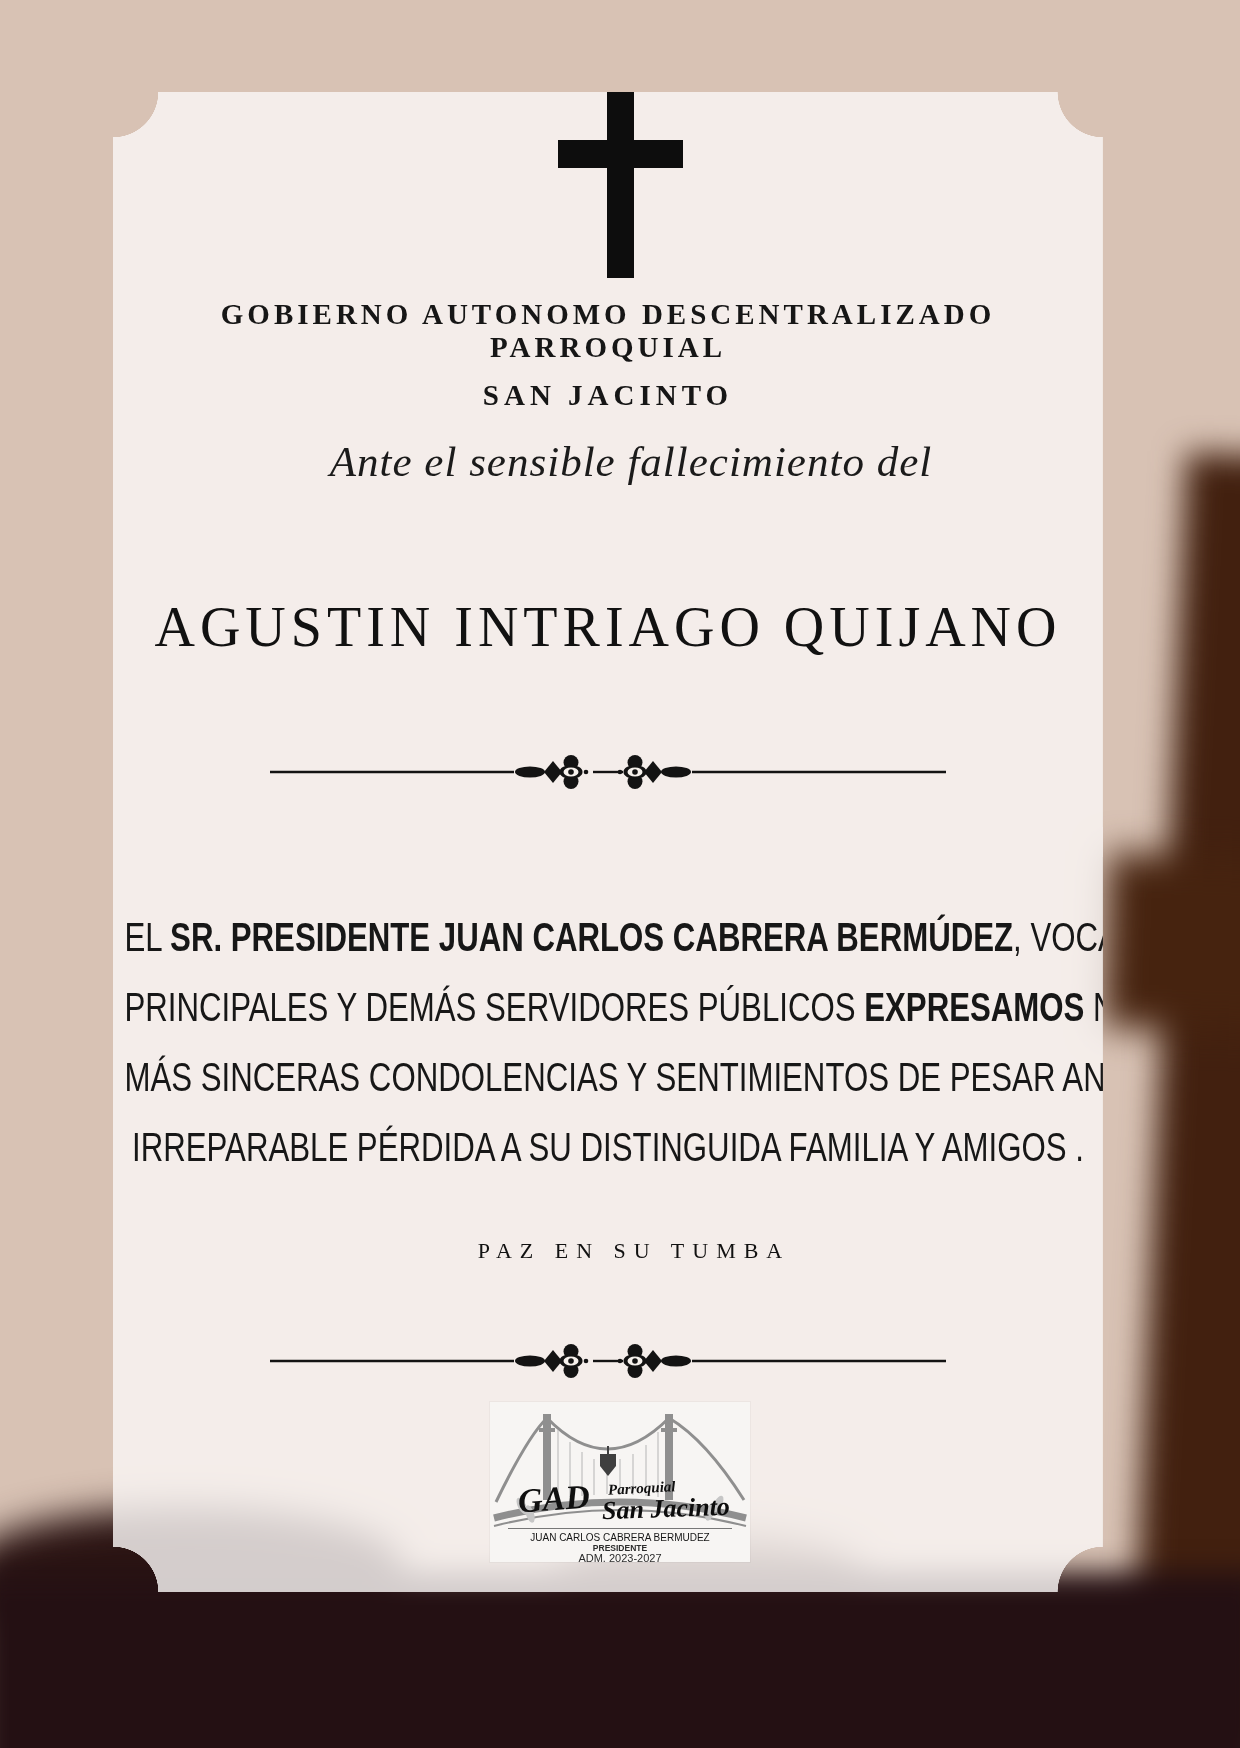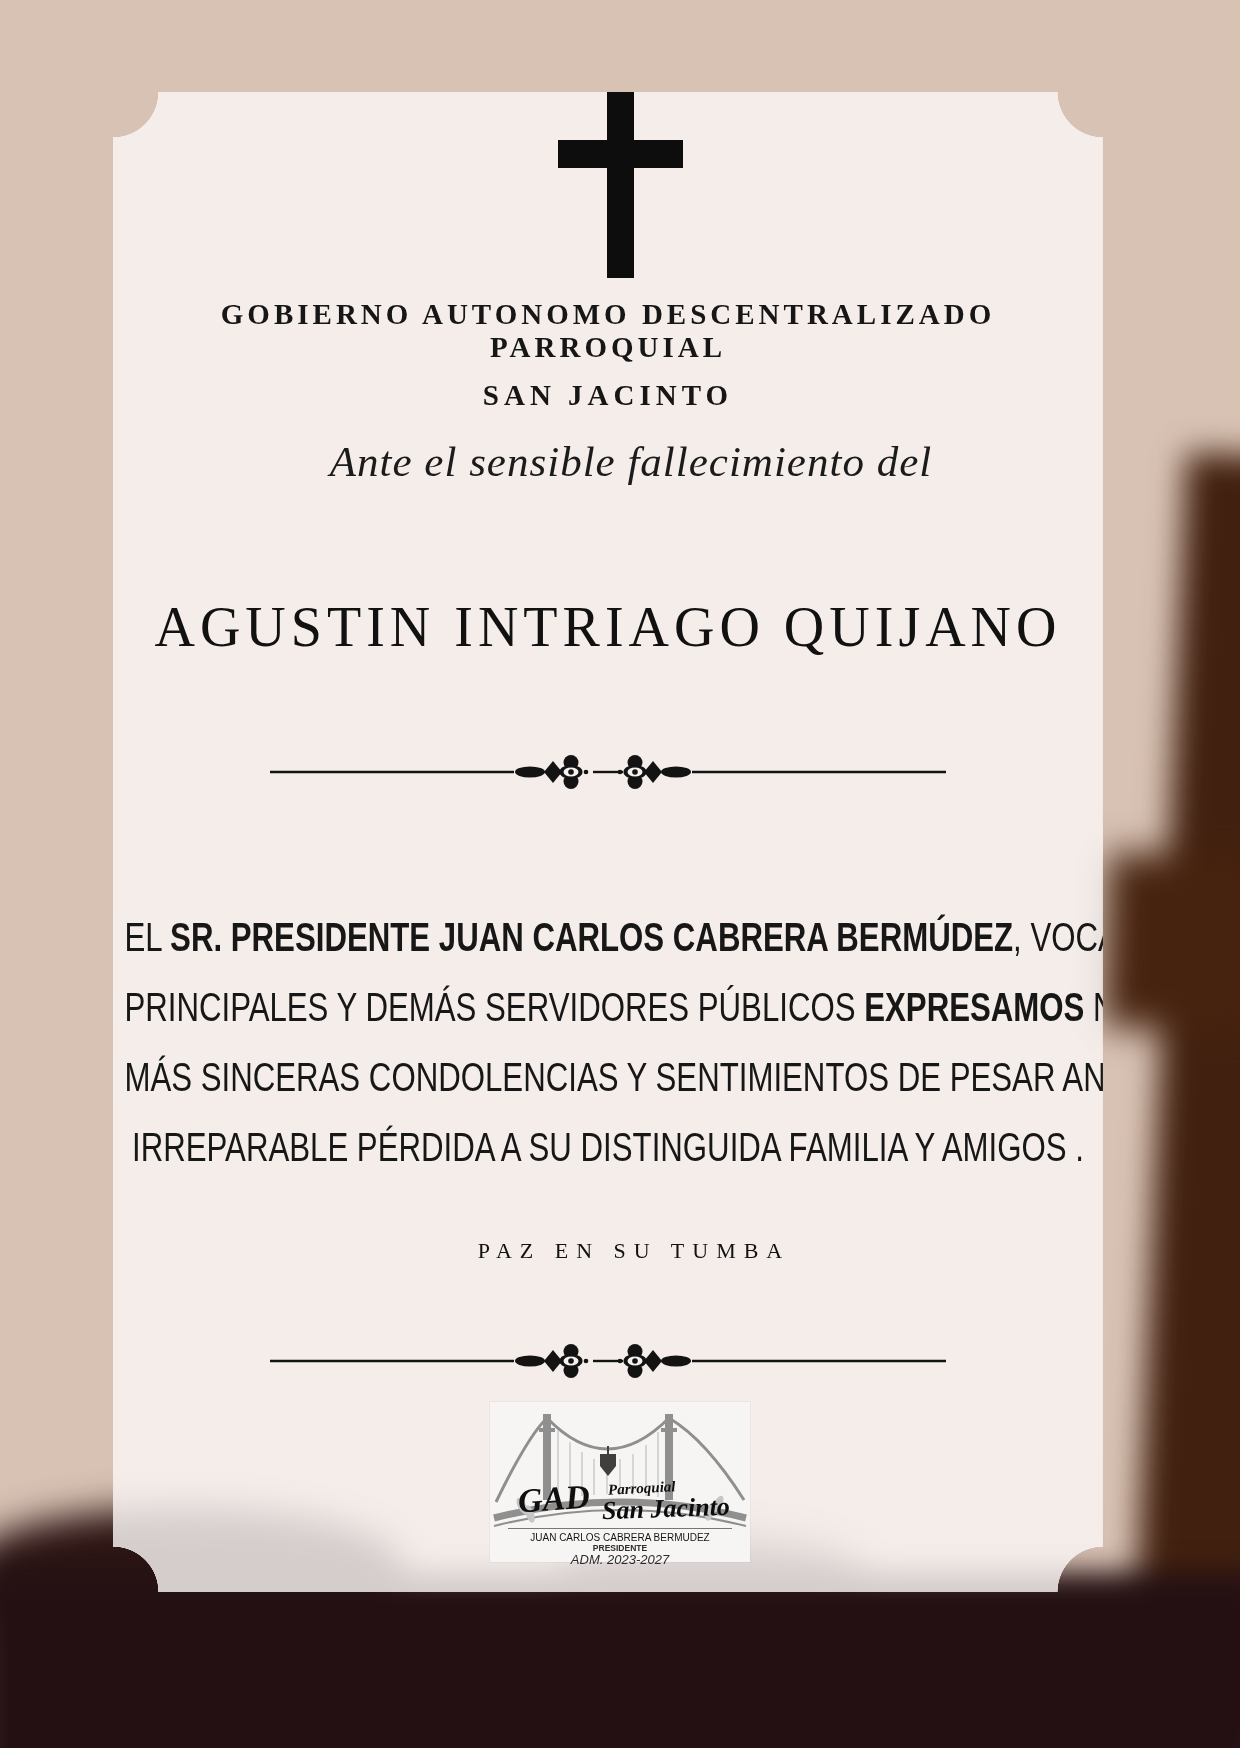--- a/index.html
+++ b/index.html
@@ -90,21 +90,21 @@
   .logo .parr{position:absolute;left:118px;top:78px;font-family:"Liberation Serif",serif;
     font-style:italic;font-weight:700;font-size:15px;color:#101010;transform:rotate(-3deg);}
   .logo .sj{position:absolute;left:112px;top:92px;font-family:"Liberation Serif",serif;
     font-style:italic;font-weight:700;font-size:26px;color:#0c0c0c;transform:rotate(-2deg);}
   .logo .rule{position:absolute;left:18px;top:126px;width:224px;height:1px;background:#777;}
   .logo .pname{position:absolute;left:0;top:130px;width:100%;text-align:center;
     font-family:"Liberation Sans",sans-serif;font-weight:400;font-size:10px;color:#161616;}
   .logo .ptitle{position:absolute;left:0;top:141px;width:100%;text-align:center;
     font-family:"Liberation Sans",sans-serif;font-weight:700;font-size:8.5px;color:#2c2c2c;}
   .logo .padm{position:absolute;left:0;top:150px;width:100%;text-align:center;
-    font-family:"Liberation Sans",sans-serif;font-size:13px;color:#2c2c2c;font-style:italic;}
+    font-family:"Liberation Sans",sans-serif;font-size:11px;color:#2c2c2c;}
 </style>
 </head>
 <body>
 
 <div class="bg-cross-vert"></div>
 <div class="bg-cross-arm"></div>
 <div class="bg-skyline-bump"></div>
 <div class="bg-skyline-bump2"></div>
 <div class="bg-skyline"></div>
 

